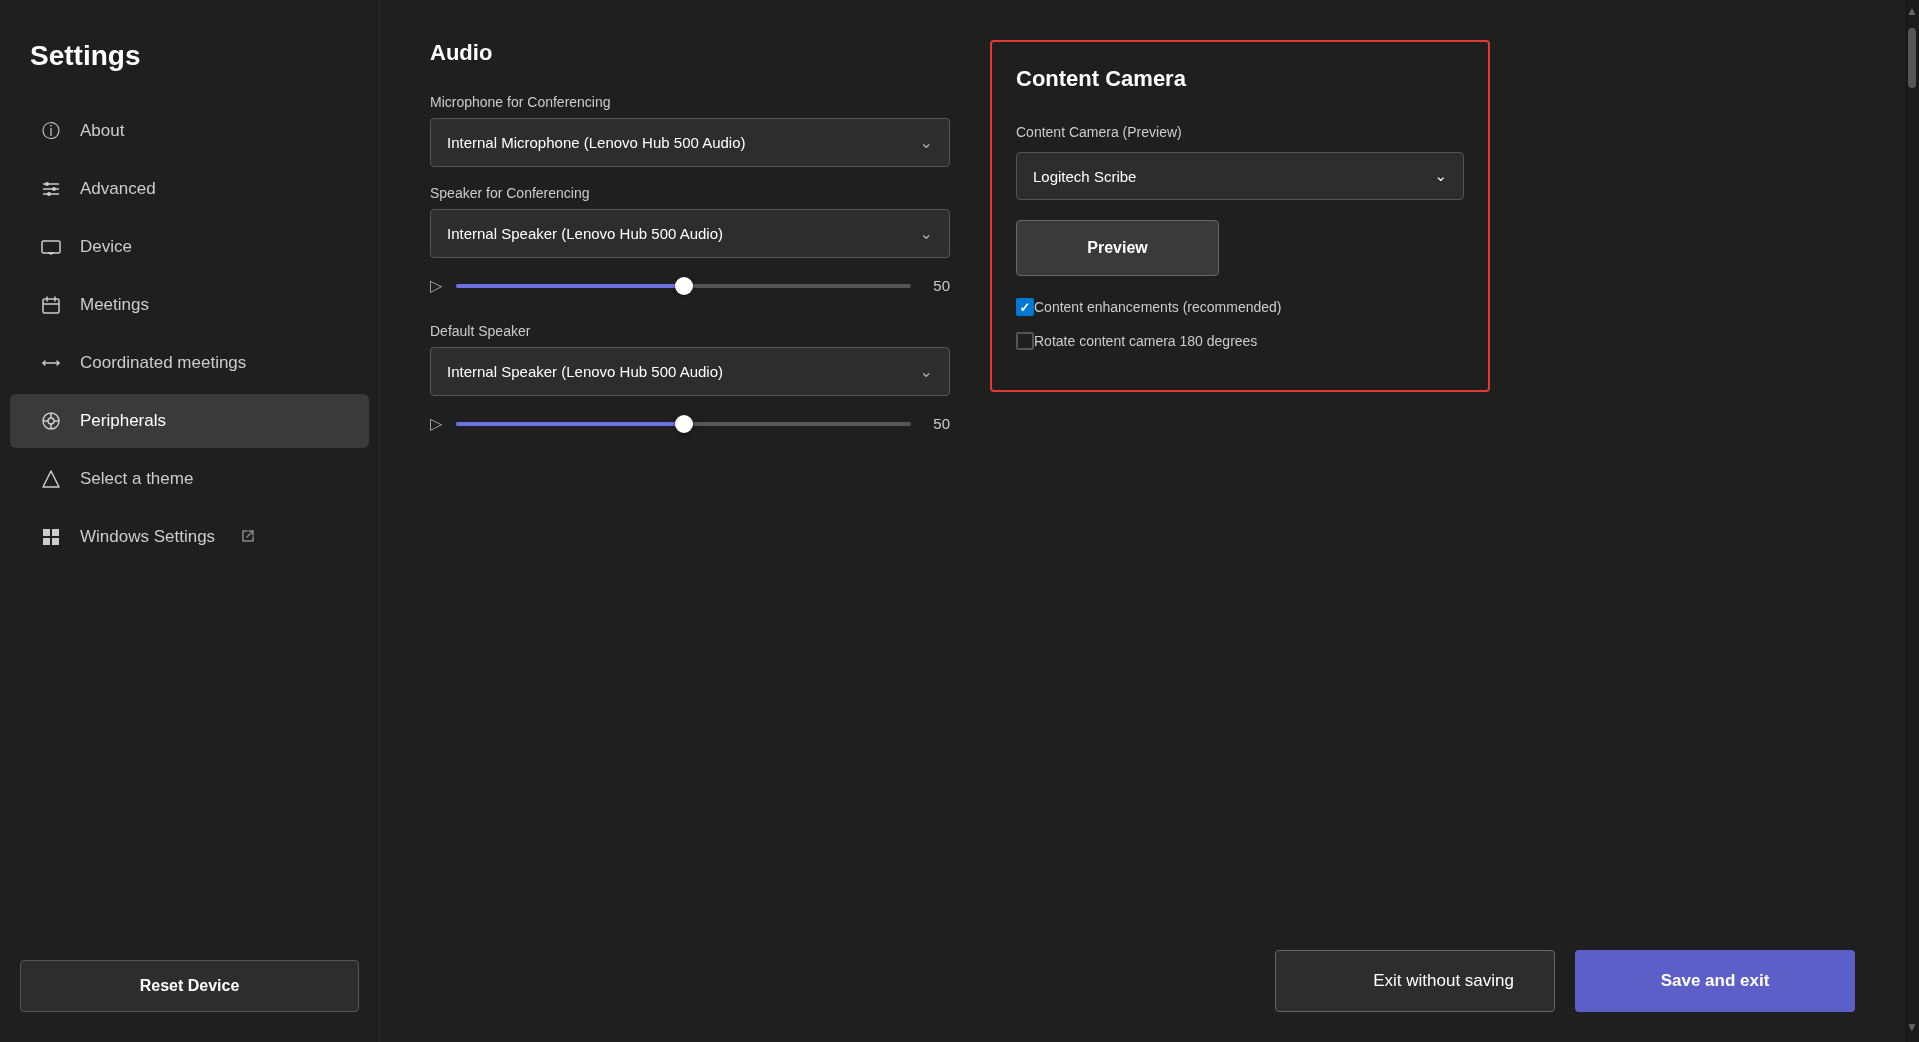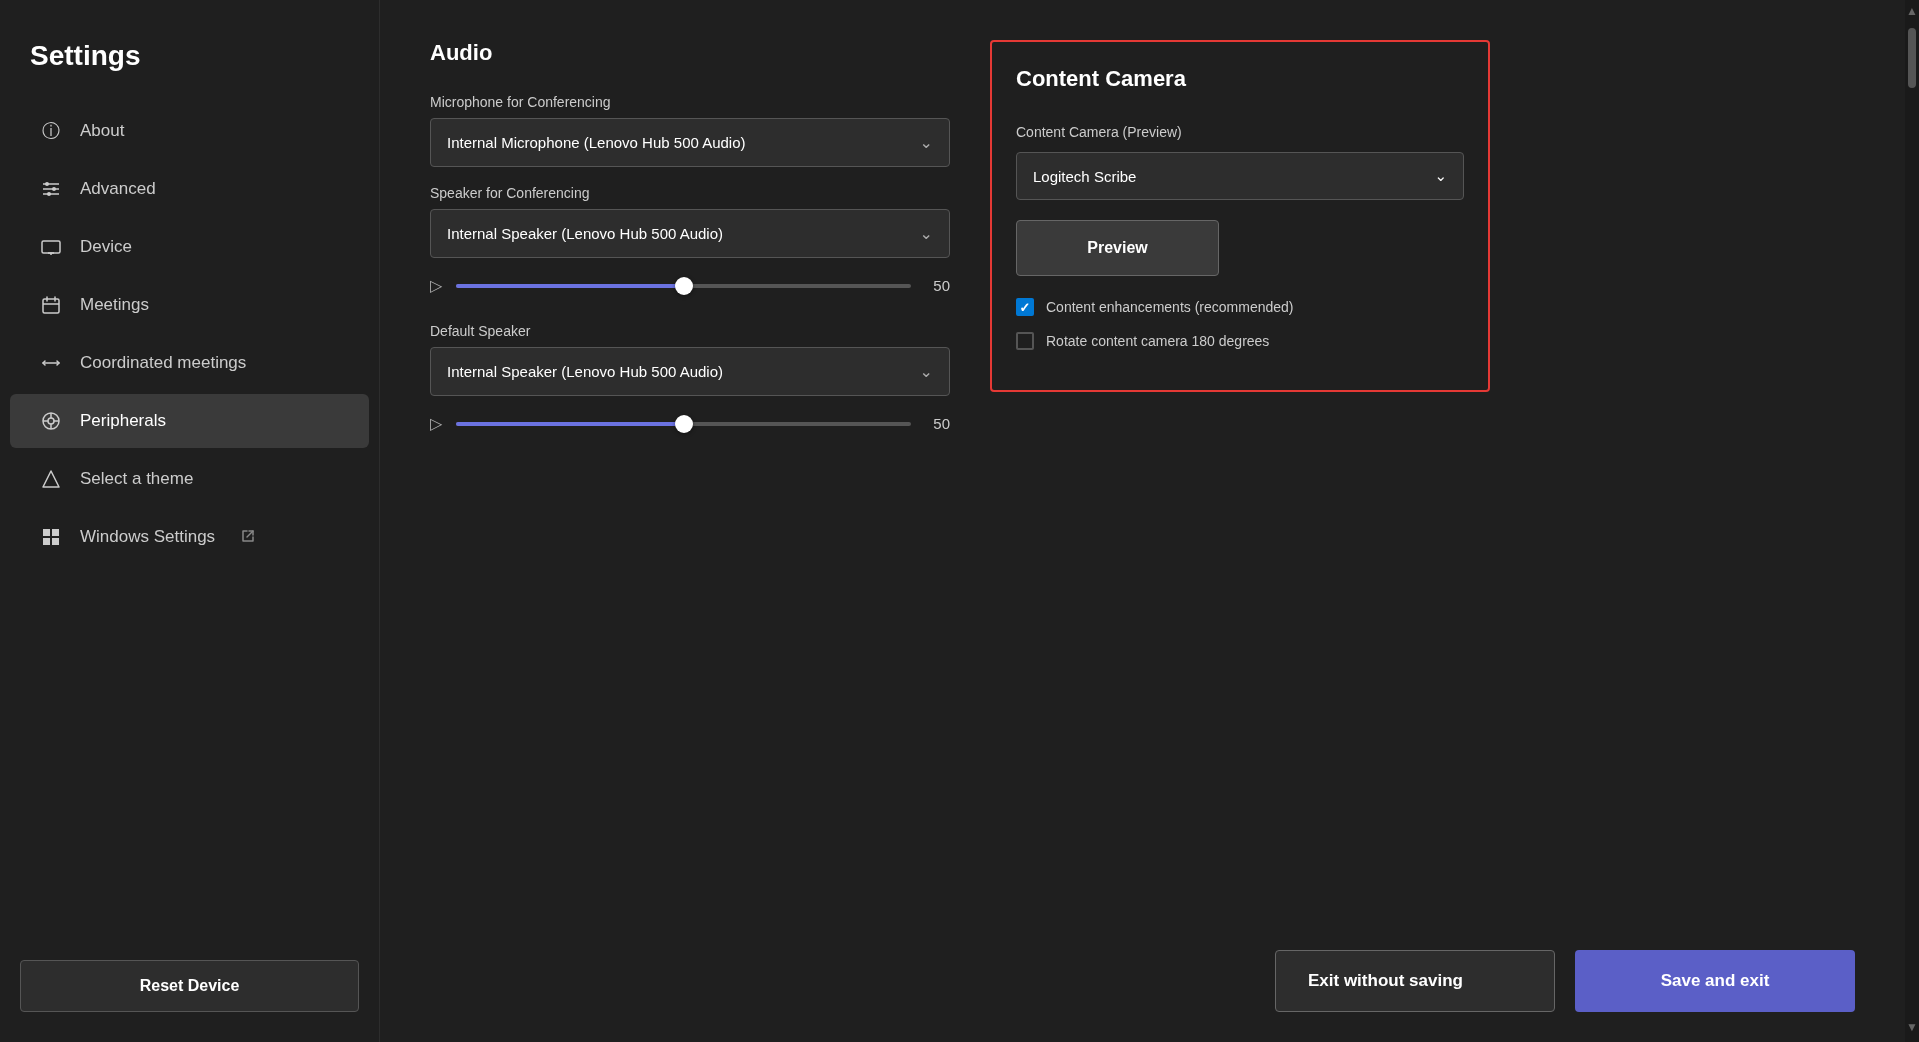--- a/index.html
+++ b/index.html
@@ -207,21 +207,20 @@
       font-weight: 600;
       padding: 18px 0;
       width: 203px;
       text-align: center;
       cursor: pointer;
       margin-bottom: 22px;
     }
     .checkbox-row {
       display: flex;
       align-items: center;
-      gap: 12px;
       margin-bottom: 16px;
       font-size: 14px;
       color: #cccccc;
     }
     .checkbox-box {
       width: 18px;
       height: 18px;
       border: 2px solid #555;
       border-radius: 2px;
       flex-shrink: 0;
@@ -248,25 +247,25 @@
       gap: 20px;
       margin-top: 40px;
       padding-right: 10px;
     }
     .btn-exit {
       background: #2d2d2d;
       border: 1px solid #666;
       border-radius: 4px;
       color: #ffffff;
       font-size: 17px;
-      font-weight: 700;
-      padding: 20px 32px;
+      font-weight: 400;
+      padding: 20px 40px;
       cursor: pointer;
       min-width: 280px;
-      text-align: left;
+      text-align: right;
     }
     .btn-save {
       background: #5b5fc7;
       border: none;
       border-radius: 4px;
       color: #ffffff;
       font-size: 17px;
       font-weight: 600;
       padding: 20px 40px;
       cursor: pointer;

